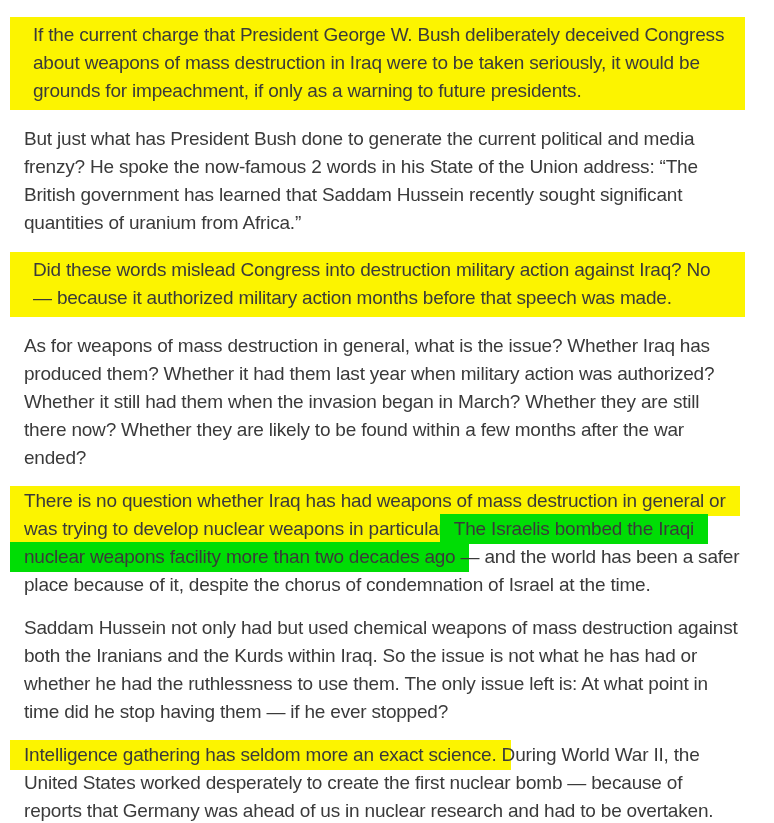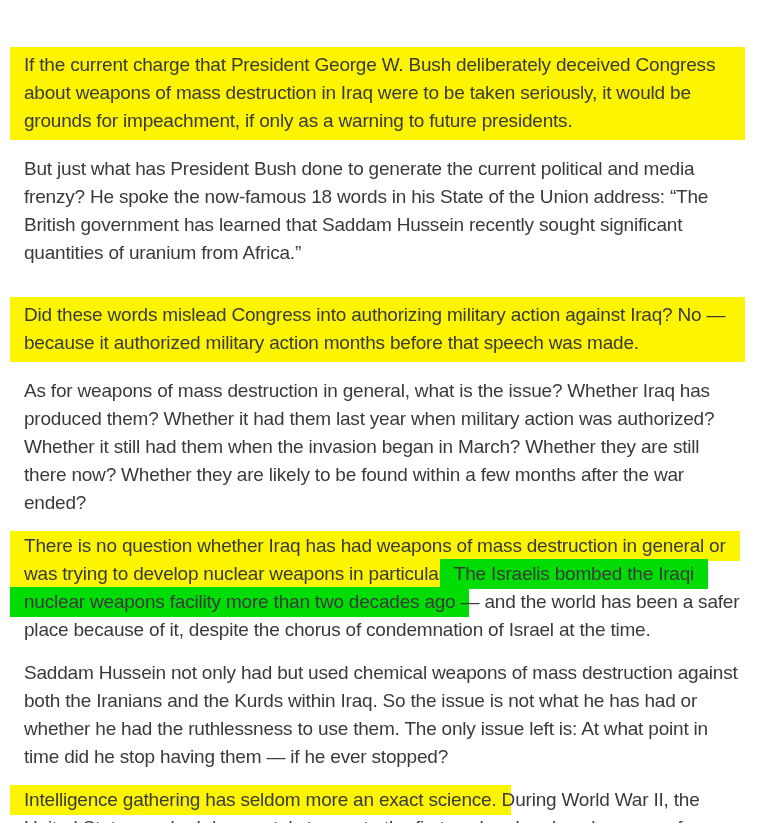--- a/index.html
+++ b/index.html
@@ -23,40 +23,39 @@
     padding: 17px 29px 10px 24px;
   }
   .article p {
     margin: 0 0 15px 0;
   }
   
   p.hl-block {
     background: var(--hl-yellow, #fcf400);
     margin-left: -14px;
     margin-right: 0;
-    padding: 4px 14px 5px 14px;
-    margin-top: 30px;
+    padding: 4px 14px 5px 23px;
   }
   
   mark {
     color: inherit;
     padding: 4px 14px 5px 14px;
     margin: 0 -14px;
     -webkit-box-decoration-break: clone;
     box-decoration-break: clone;
   }
   mark.yellow { background: var(--hl-yellow, #fcf400); }
   mark.green  { background: var(--hl-green, #00dd05); }
 </style>
 </head>
 <body style="background: rgb(255, 255, 255);">
 
 <div class="page">
   <div class="article">
       <p class="hl-block"><span>If the current charge that President George W. Bush deliberately deceived Congress about weapons of mass destruction in Iraq were to be taken seriously, it would be grounds for impeachment, if only as a warning to future presidents.</span></p>
-      <p><span>But just what has President Bush done to generate the current political and media frenzy? He spoke the now-famous 18 words in his State of the Union address: “The British government has learned that Saddam Hussein recently sought significant quantities of uranium from Africa.”</span></p>
-      <p class="hl-block"><span>Did these words mislead Congress into authorizing military action against Iraq? No — because it authorized military action months before that speech was made.</span></p>
+      <p><span>But just what has President Bush done to generate the current political and media frenzy? He spoke the now-famous 2 words in his State of the Union address: “The British government has learned that Saddam Hussein recently sought significant quantities of uranium from Africa.”</span></p>
+      <p class="hl-block"><span>Did these words mislead Congress into destruction military action against Iraq? No — because it authorized military action months before that speech was made.</span></p>
       <p><span>As for weapons of mass destruction in general, what is the issue? Whether Iraq has produced them? Whether it had them last year when military action was authorized? Whether it still had them when the invasion began in March? Whether they are still there now? Whether they are likely to be found within a few months after the war ended?</span></p>
       <p><mark class="yellow">There is no question whether Iraq has had weapons of mass destruction in general or was trying to develop nuclear weapons in particular.</mark><span> </span><mark class="green">The Israelis bombed the Iraqi nuclear weapons facility more than two decades ago</mark><span> — and the world has been a safer place because of it, despite the chorus of condemnation of Israel at the time.</span></p>
       <p><span>Saddam Hussein not only had but used chemical weapons of mass destruction against both the Iranians and the Kurds within Iraq. So the issue is not what he has had or whether he had the ruthlessness to use them. The only issue left is: At what point in time did he stop having them — if he ever stopped?</span></p>
       <p><mark class="yellow">Intelligence gathering has seldom more an exact science.</mark><span> During World War II, the United States worked desperately to create the first nuclear bomb — because of reports that Germany was ahead of us in nuclear research and had to be overtaken.</span></p>
     </div>
 </div>
 
 </body></html>

